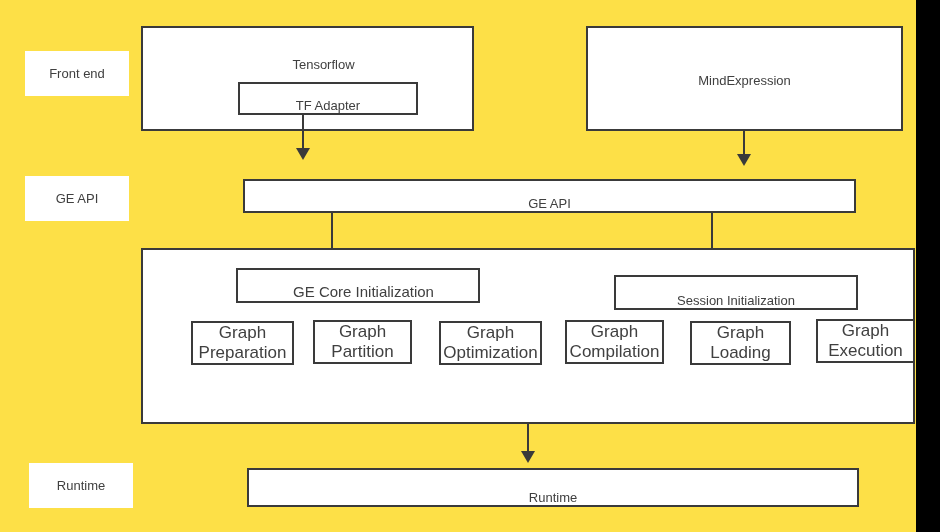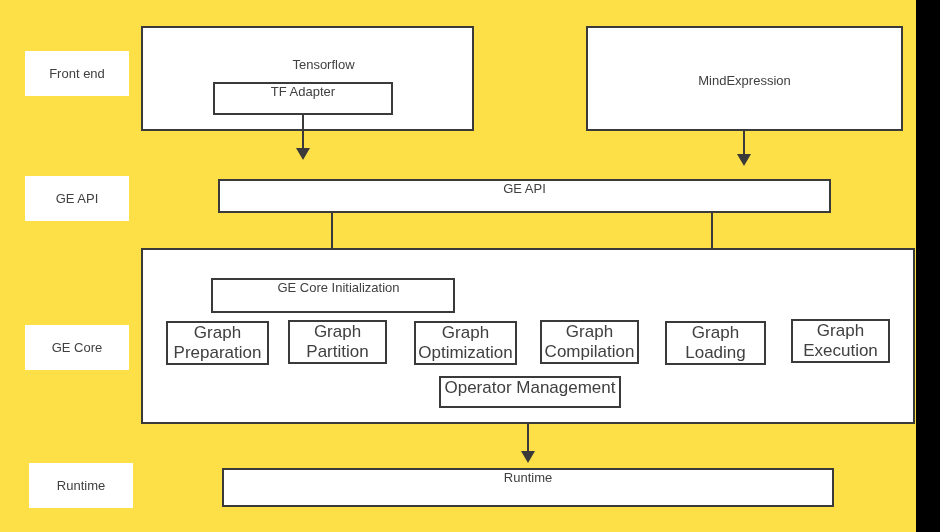--- a/index.html
+++ b/index.html
@@ -16,25 +16,26 @@
     font-family: Liberation Sans, sans-serif;
     overflow: hidden;
   }
   .box {
     position: absolute;
     background: #ffffff;
     border: 2px solid #3a3a3a;
     box-sizing: border-box;
     color: #404040;
     display: flex;
-    align-items: flex-start;
+    align-items: flex-end;
     justify-content: center;
     text-align: center;
     line-height: 1.18;
     white-space: pre-line;
+    margin-left: 25px;
   }
   
   .stage-label {
     position: absolute;
     background: #ffffff;
     border: none;
     box-sizing: border-box;
     color: #404040;
     display: flex;
     align-items: center;
@@ -84,23 +85,20 @@
 <div id="canvas">
 
   <div class="stage-label" style="left:25px; top:51px; width:104px; height:45px;">
     <span>Front end</span>
   </div>
 
   <div class="stage-label" style="left:25px; top:176px; width:104px; height:45px;">
     <span>GE API</span>
   </div>
 
-  <div class="stage-label" style="left:25px; top:325px; width:104px; height:45px;">
-    <span>GE Core</span>
-  </div>
 
   <div class="stage-label" style="left:29px; top:463px; width:104px; height:45px;">
     <span>Runtime</span>
   </div>
 
   <div class="panel" style="left:141px; top:26px; width:333px; height:105px;">
     <div class="panel-title" style="top:29px;padding-left:32px;">Tensorflow</div>
   </div>
 
   <div class="box" style="left:213px; top:82px; width:180px; height:33px; font-size:13px;">
@@ -122,24 +120,27 @@
   </div>
 
   <div class="arrow-line" style="left:331px; top:213px; height:38px;"></div>
   <div class="arrow-head" style="left:325px; top:249px;"></div>
 
   <div class="arrow-line" style="left:711px; top:213px; height:38px;"></div>
   <div class="arrow-head" style="left:705px; top:249px;"></div>
 
   <div class="panel" style="left:141px; top:248px; width:774px; height:176px;"></div>
 
-  <div class="box" style="left:211px; top:278px; width:244px; height:35px; font-size:13px;padding-left:11px;">
+  <div class="box" style="left:211px; top:268px; width:244px; height:35px; font-size:15px;padding-left:11px;">
     <span>GE Core Initialization</span>
   </div>
 
+  <div class="box" style="left:589px; top:275px; width:244px; height:35px; font-size:13px;">
+    <span>Session Initialization</span>
+  </div>
 
   <div class="box sub-box" style="left:166px; top:321px; width:103px; height:44px;">
     <span>Graph
 Preparation</span>
   </div>
 
   <div class="box sub-box" style="left:288px; top:320px; width:99px; height:44px;">
     <span>Graph
 Partition</span>
   </div>
@@ -158,23 +159,20 @@
     <span>Graph
 Loading</span>
   </div>
 
   <div class="box sub-box" style="left:791px; top:319px; width:99px; height:44px;">
     <span>Graph
 Execution</span>
   </div>
 
 
-  <div class="box sub-box" style="left:439px; top:376px; width:182px; height:32px;">
-    <span>Operator Management</span>
-  </div>
 
 
   <div class="arrow-line" style="left:527px; top:424px; height:29px;"></div>
   <div class="arrow-head" style="left:521px; top:451px;"></div>
 
   <div class="box wide-bar" style="left:222px; top:468px; width:612px; height:39px;">
     <span>Runtime</span>
   </div>
 
 </div>

